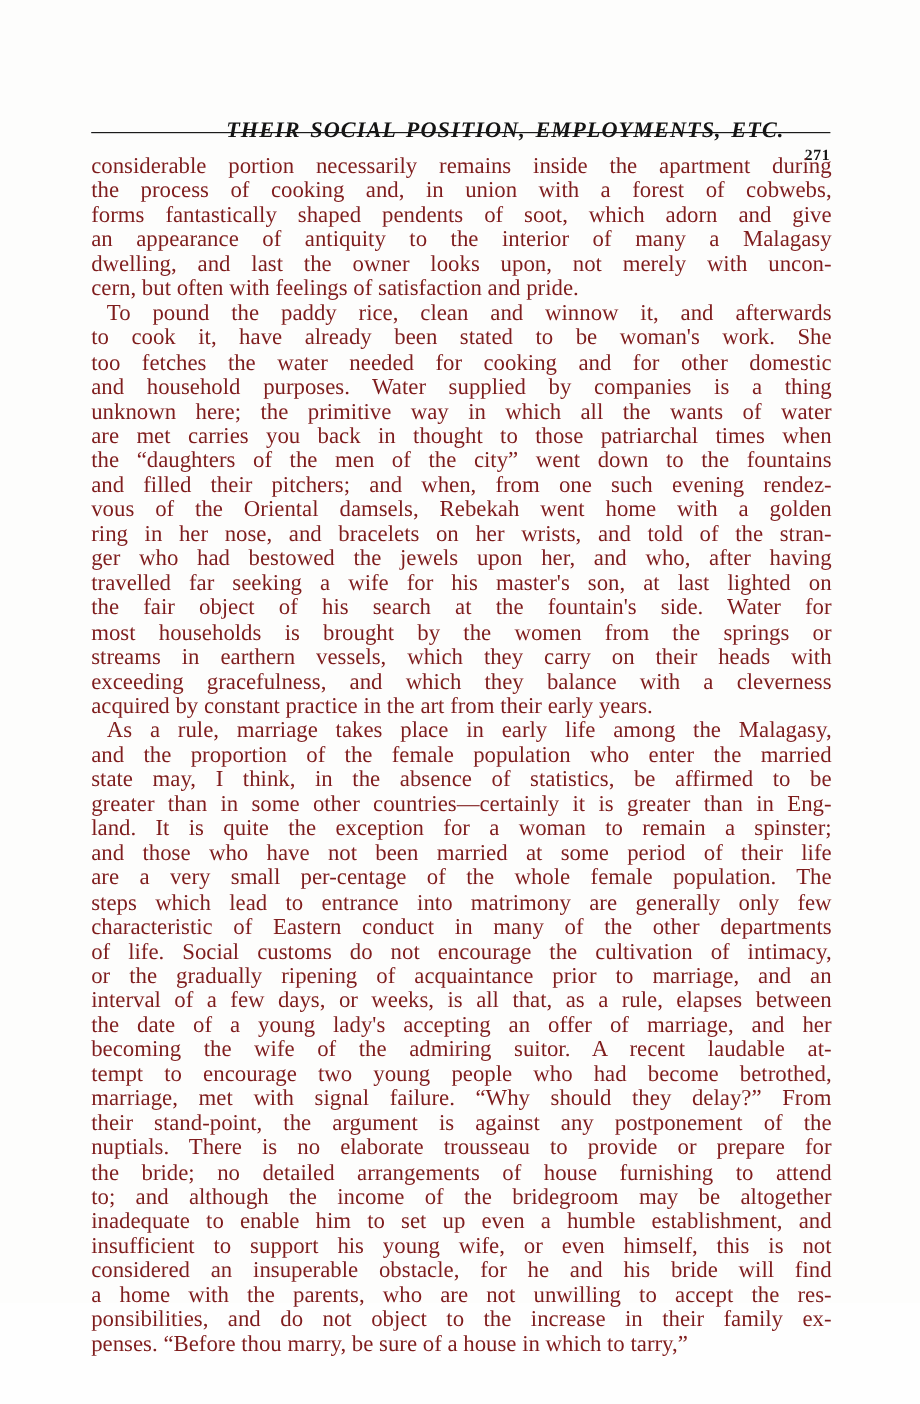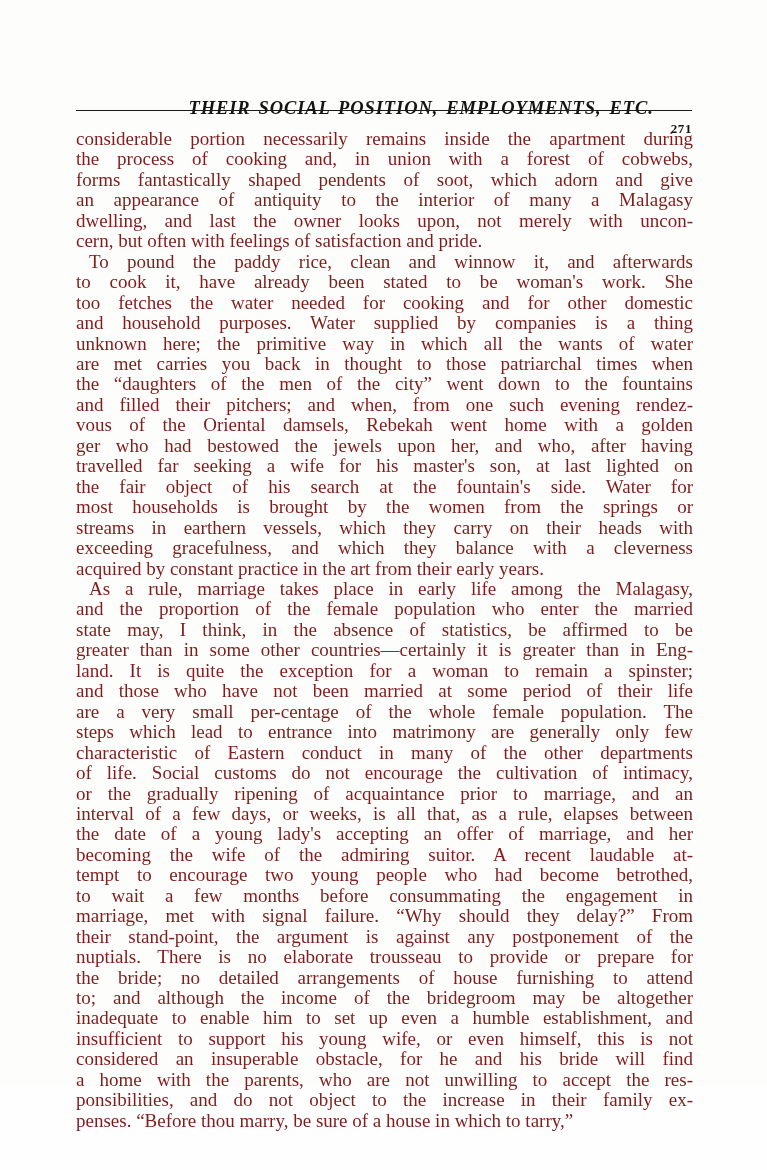--- a/index.html
+++ b/index.html
@@ -97,20 +97,21 @@
       <div style="text-align: justify; text-align-last: left; white-space: pre-wrap; text-indent: 0px;">cern, but often with feelings of satisfaction and pride.</div>
       <div style="text-align: justify; text-align-last: justify; white-space: pre-wrap; text-indent: 13px;">To pound the paddy rice, clean and winnow it, and afterwards</div>
       <div style="text-align: justify; text-align-last: justify; white-space: pre-wrap; text-indent: 0px;">to cook it, have already been stated to be woman's work. She</div>
       <div style="text-align: justify; text-align-last: justify; white-space: pre-wrap; text-indent: 0px;">too fetches the water needed for cooking and for other domestic</div>
       <div style="text-align: justify; text-align-last: justify; white-space: pre-wrap; text-indent: 0px;">and household purposes. Water supplied by companies is a thing</div>
       <div style="text-align: justify; text-align-last: justify; white-space: pre-wrap; text-indent: 0px;">unknown here; the primitive way in which all the wants of water</div>
       <div style="text-align: justify; text-align-last: justify; white-space: pre-wrap; text-indent: 0px;">are met carries you back in thought to those patriarchal times when</div>
       <div style="text-align: justify; text-align-last: justify; white-space: pre-wrap; text-indent: 0px;">the “daughters of the men of the city” went down to the fountains</div>
       <div style="text-align: justify; text-align-last: justify; white-space: pre-wrap; text-indent: 0px;">and filled their pitchers; and when, from one such evening rendez-</div>
       <div style="text-align: justify; text-align-last: justify; white-space: pre-wrap; text-indent: 0px;">vous of the Oriental damsels, Rebekah went home with a golden</div>
+      <div style="text-align: justify; text-align-last: justify; white-space: pre-wrap; text-indent: 0px;">ring in her nose, and bracelets on her wrists, and told of the stran-</div>
       <div style="text-align: justify; text-align-last: justify; white-space: pre-wrap; text-indent: 0px;">ger who had bestowed the jewels upon her, and who, after having</div>
       <div style="text-align: justify; text-align-last: justify; white-space: pre-wrap; text-indent: 0px;">travelled far seeking a wife for his master's son, at last lighted on</div>
       <div style="text-align: justify; text-align-last: justify; white-space: pre-wrap; text-indent: 0px;">the fair object of his search at the fountain's side. Water for</div>
       <div style="text-align: justify; text-align-last: justify; white-space: pre-wrap; text-indent: 0px;">most households is brought by the women from the springs or</div>
       <div style="text-align: justify; text-align-last: justify; white-space: pre-wrap; text-indent: 0px;">streams in earthern vessels, which they carry on their heads with</div>
       <div style="text-align: justify; text-align-last: justify; white-space: pre-wrap; text-indent: 0px;">exceeding gracefulness, and which they balance with a cleverness</div>
       <div style="text-align: justify; text-align-last: left; white-space: pre-wrap; text-indent: 0px;">acquired by constant practice in the art from their early years.</div>
       <div style="text-align: justify; text-align-last: justify; white-space: pre-wrap; text-indent: 13px;">As a rule, marriage takes place in early life among the Malagasy,</div>
       <div style="text-align: justify; text-align-last: justify; white-space: pre-wrap; text-indent: 0px;">and the proportion of the female population who enter the married</div>
       <div style="text-align: justify; text-align-last: justify; white-space: pre-wrap; text-indent: 0px;">state may, I think, in the absence of statistics, be affirmed to be</div>
@@ -119,21 +120,20 @@
       <div style="text-align: justify; text-align-last: justify; white-space: pre-wrap; text-indent: 0px;">and those who have not been married at some period of their life</div>
       <div style="text-align: justify; text-align-last: justify; white-space: pre-wrap; text-indent: 0px;">are a very small per-centage of the whole female population. The</div>
       <div style="text-align: justify; text-align-last: justify; white-space: pre-wrap; text-indent: 0px;">steps which lead to entrance into matrimony are generally only few</div>
       <div style="text-align: justify; text-align-last: justify; white-space: pre-wrap; text-indent: 0px;">characteristic of Eastern conduct in many of the other departments</div>
       <div style="text-align: justify; text-align-last: justify; white-space: pre-wrap; text-indent: 0px;">of life. Social customs do not encourage the cultivation of intimacy,</div>
       <div style="text-align: justify; text-align-last: justify; white-space: pre-wrap; text-indent: 0px;">or the gradually ripening of acquaintance prior to marriage, and an</div>
       <div style="text-align: justify; text-align-last: justify; white-space: pre-wrap; text-indent: 0px;">interval of a few days, or weeks, is all that, as a rule, elapses between</div>
       <div style="text-align: justify; text-align-last: justify; white-space: pre-wrap; text-indent: 0px;">the date of a young lady's accepting an offer of marriage, and her</div>
       <div style="text-align: justify; text-align-last: justify; white-space: pre-wrap; text-indent: 0px;">becoming the wife of the admiring suitor. A recent laudable at-</div>
       <div style="text-align: justify; text-align-last: justify; white-space: pre-wrap; text-indent: 0px;">tempt to encourage two young people who had become betrothed,</div>
-      <div style="text-align: justify; text-align-last: justify; white-space: pre-wrap; text-indent: 0px;">to wait a few months before consummating the engagement in</div>
       <div style="text-align: justify; text-align-last: justify; white-space: pre-wrap; text-indent: 0px;">marriage, met with signal failure. “Why should they delay?” From</div>
       <div style="text-align: justify; text-align-last: justify; white-space: pre-wrap; text-indent: 0px;">their stand-point, the argument is against any postponement of the</div>
       <div style="text-align: justify; text-align-last: justify; white-space: pre-wrap; text-indent: 0px;">nuptials. There is no elaborate trousseau to provide or prepare for</div>
       <div style="text-align: justify; text-align-last: justify; white-space: pre-wrap; text-indent: 0px;">the bride; no detailed arrangements of house furnishing to attend</div>
       <div style="text-align: justify; text-align-last: justify; white-space: pre-wrap; text-indent: 0px;">to; and although the income of the bridegroom may be altogether</div>
       <div style="text-align: justify; text-align-last: justify; white-space: pre-wrap; text-indent: 0px;">inadequate to enable him to set up even a humble establishment, and</div>
       <div style="text-align: justify; text-align-last: justify; white-space: pre-wrap; text-indent: 0px;">insufficient to support his young wife, or even himself, this is not</div>
       <div style="text-align: justify; text-align-last: justify; white-space: pre-wrap; text-indent: 0px;">considered an insuperable obstacle, for he and his bride will find</div>
       <div style="text-align: justify; text-align-last: justify; white-space: pre-wrap; text-indent: 0px;">a home with the parents, who are not unwilling to accept the res-</div>
       <div style="text-align: justify; text-align-last: justify; white-space: pre-wrap; text-indent: 0px;">ponsibilities, and do not object to the increase in their family ex-</div>

